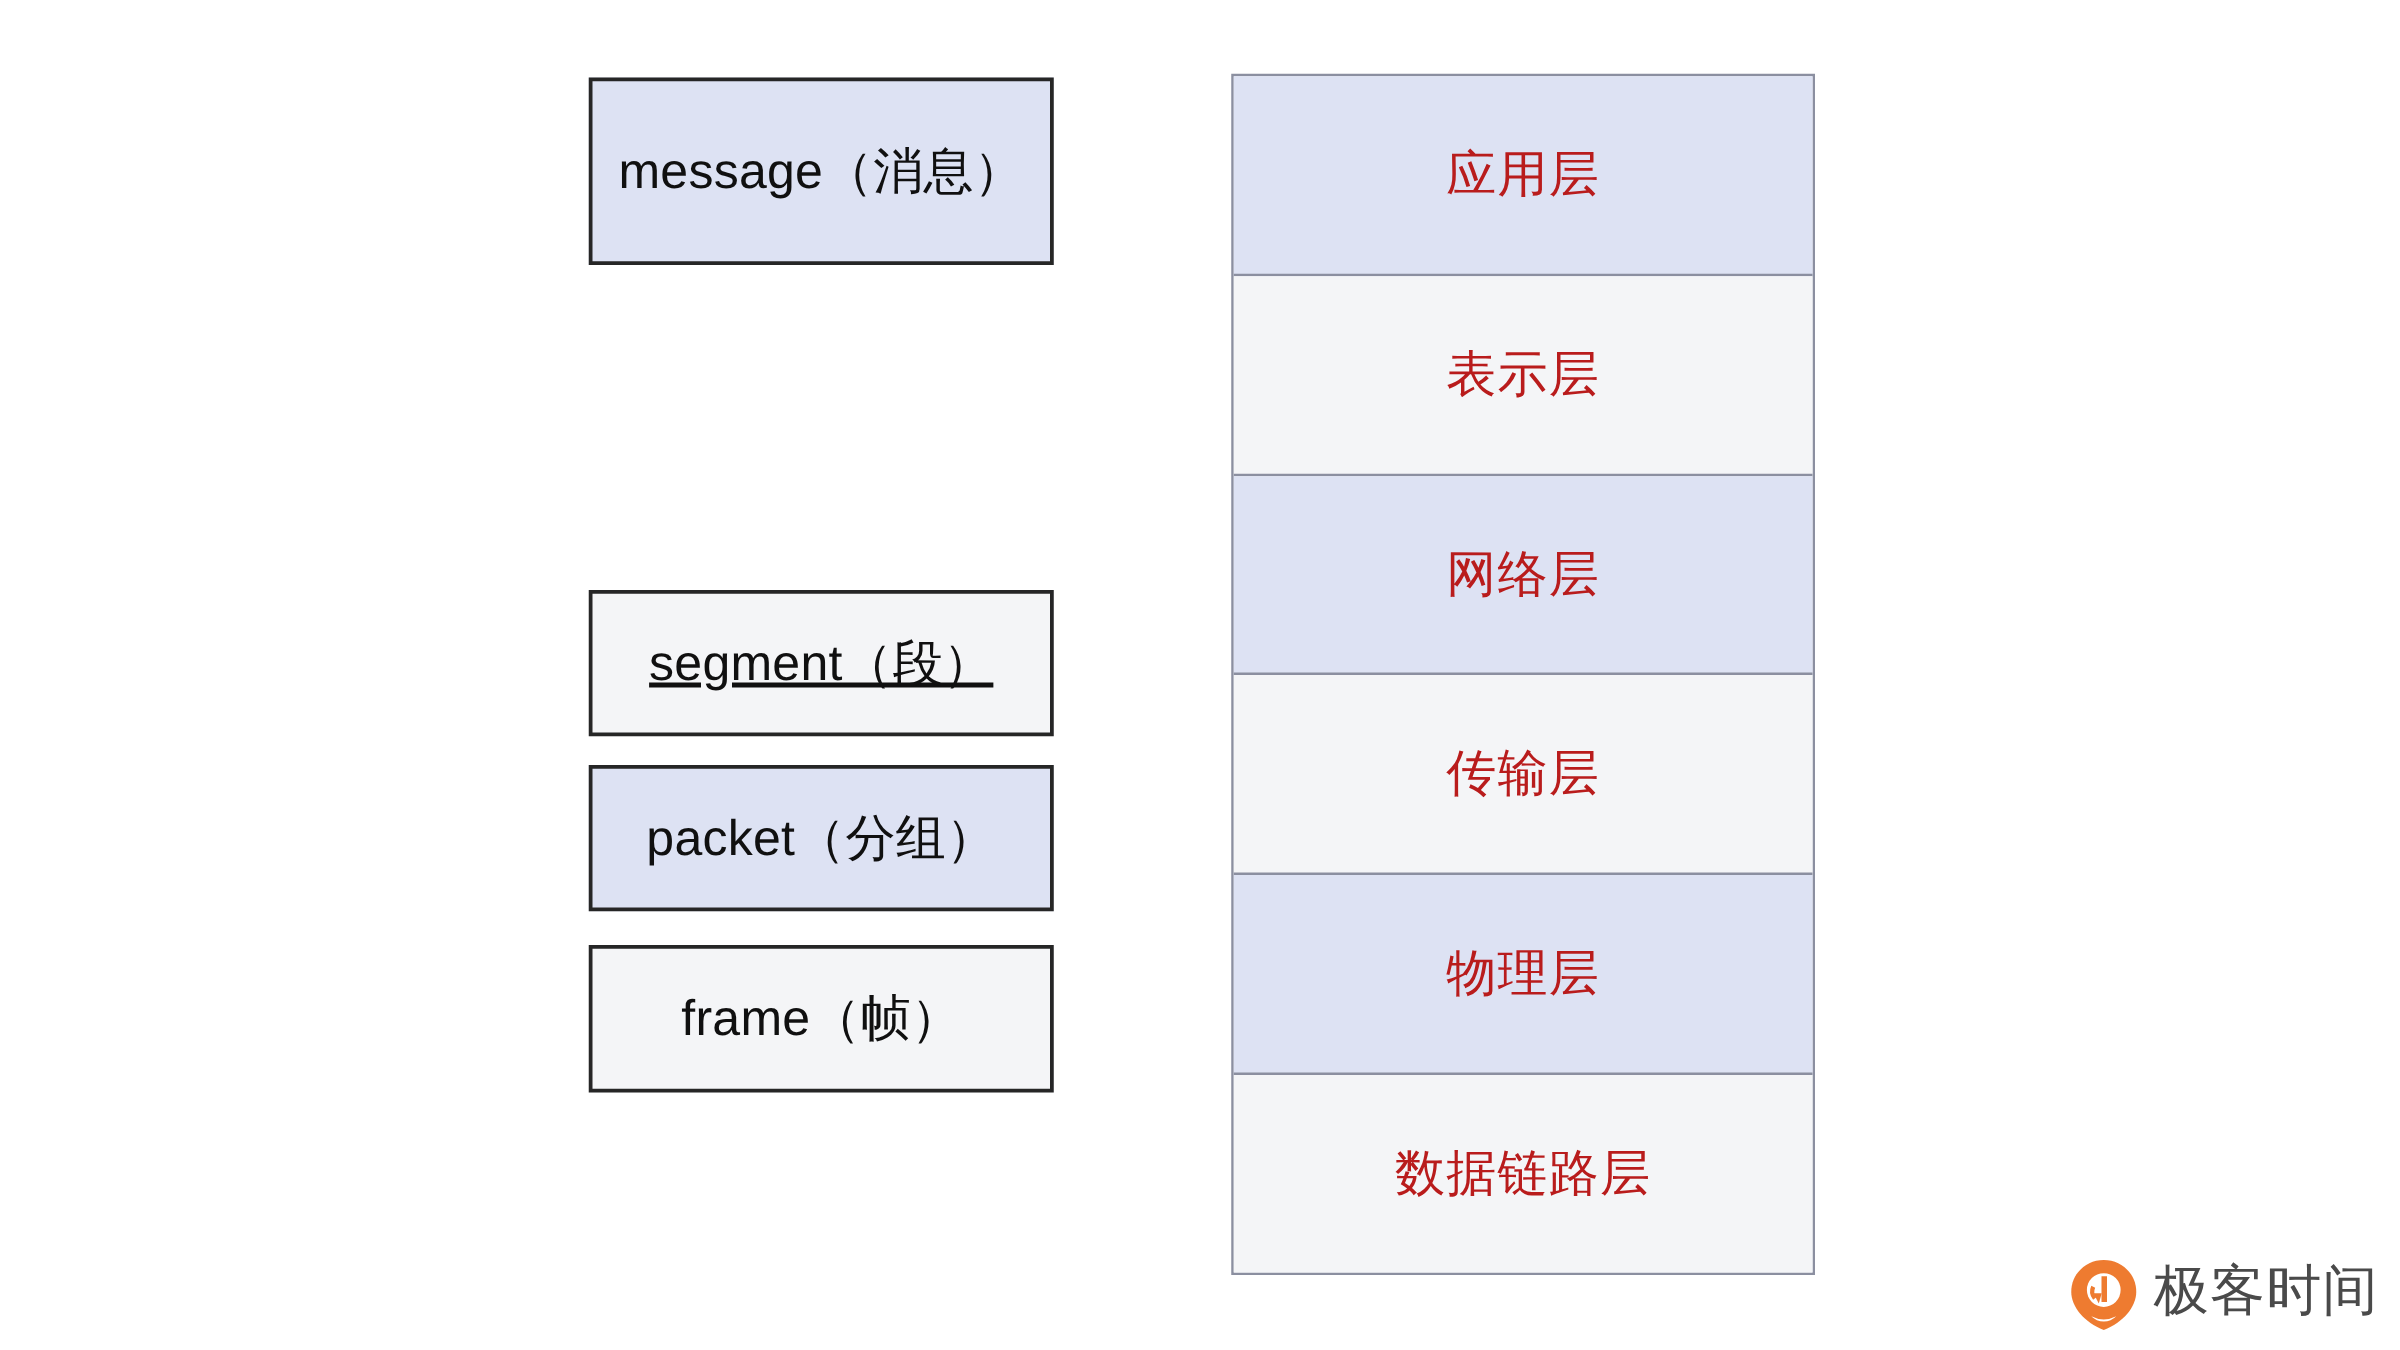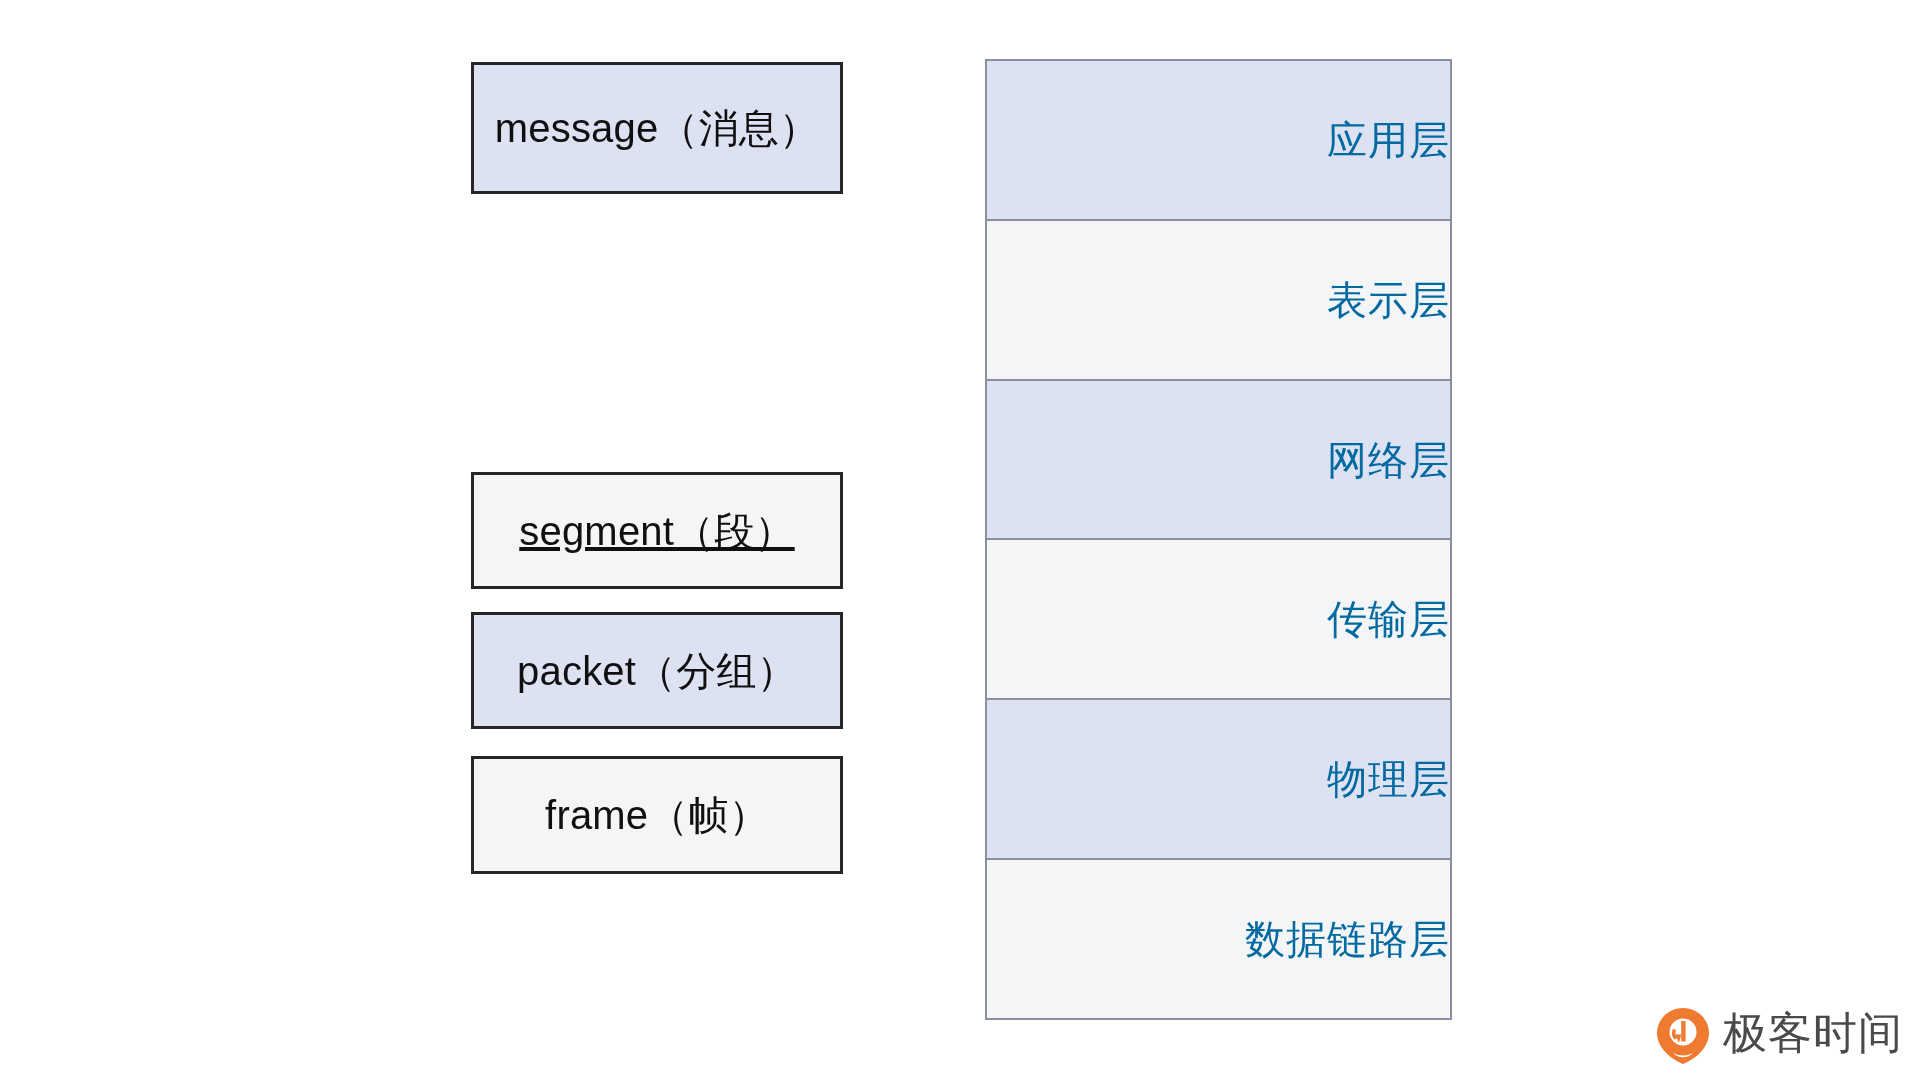--- a/index.html
+++ b/index.html
@@ -33,21 +33,21 @@
     justify-content: center;
     color: #101010;
     font-size: 40px;
     line-height: 1;
     letter-spacing: 0.2px;
     white-space: nowrap;
   }
   .pdu-box.fill-blue  { background: #dde2f3; }
   .pdu-box.fill-gray  { background: #f4f5f7; }
 
-  #pdu-message { left: 471px; top: 62px;  width: 372px; height: 132px; }
+  #pdu-message { left: 471px; top: 62px;  width: 372px; height: 150px; }
   #pdu-segment { left: 471px; top: 472px; width: 372px; height: 117px; text-decoration: underline; }
   #pdu-packet  { left: 471px; top: 612px; width: 372px; height: 117px; }
   #pdu-frame   { left: 471px; top: 756px; width: 372px; height: 118px; }
 
   
   #osi-stack {
     position: absolute;
     left: 985px;
     top: 59px;
     width: 467px;
@@ -55,23 +55,23 @@
     box-sizing: border-box;
     display: flex;
     flex-direction: column;
     border: 2px solid #8b8fa0;
   }
   .osi-layer {
     box-sizing: border-box;
     flex: 1 1 0;
     display: flex;
     align-items: center;
-    justify-content: flex-end;
+    justify-content: center;
     border-bottom: 2px solid #8b8fa0;
-    color: #0369a1;
+    color: #b91c1c;
     font-size: 40px;
     line-height: 1;
     letter-spacing: 1px;
     white-space: nowrap;
   }
   .osi-layer:last-child { border-bottom: none; }
   .osi-layer.fill-blue { background: #dde2f3; }
   .osi-layer.fill-gray { background: #f4f5f7; }
 
   

